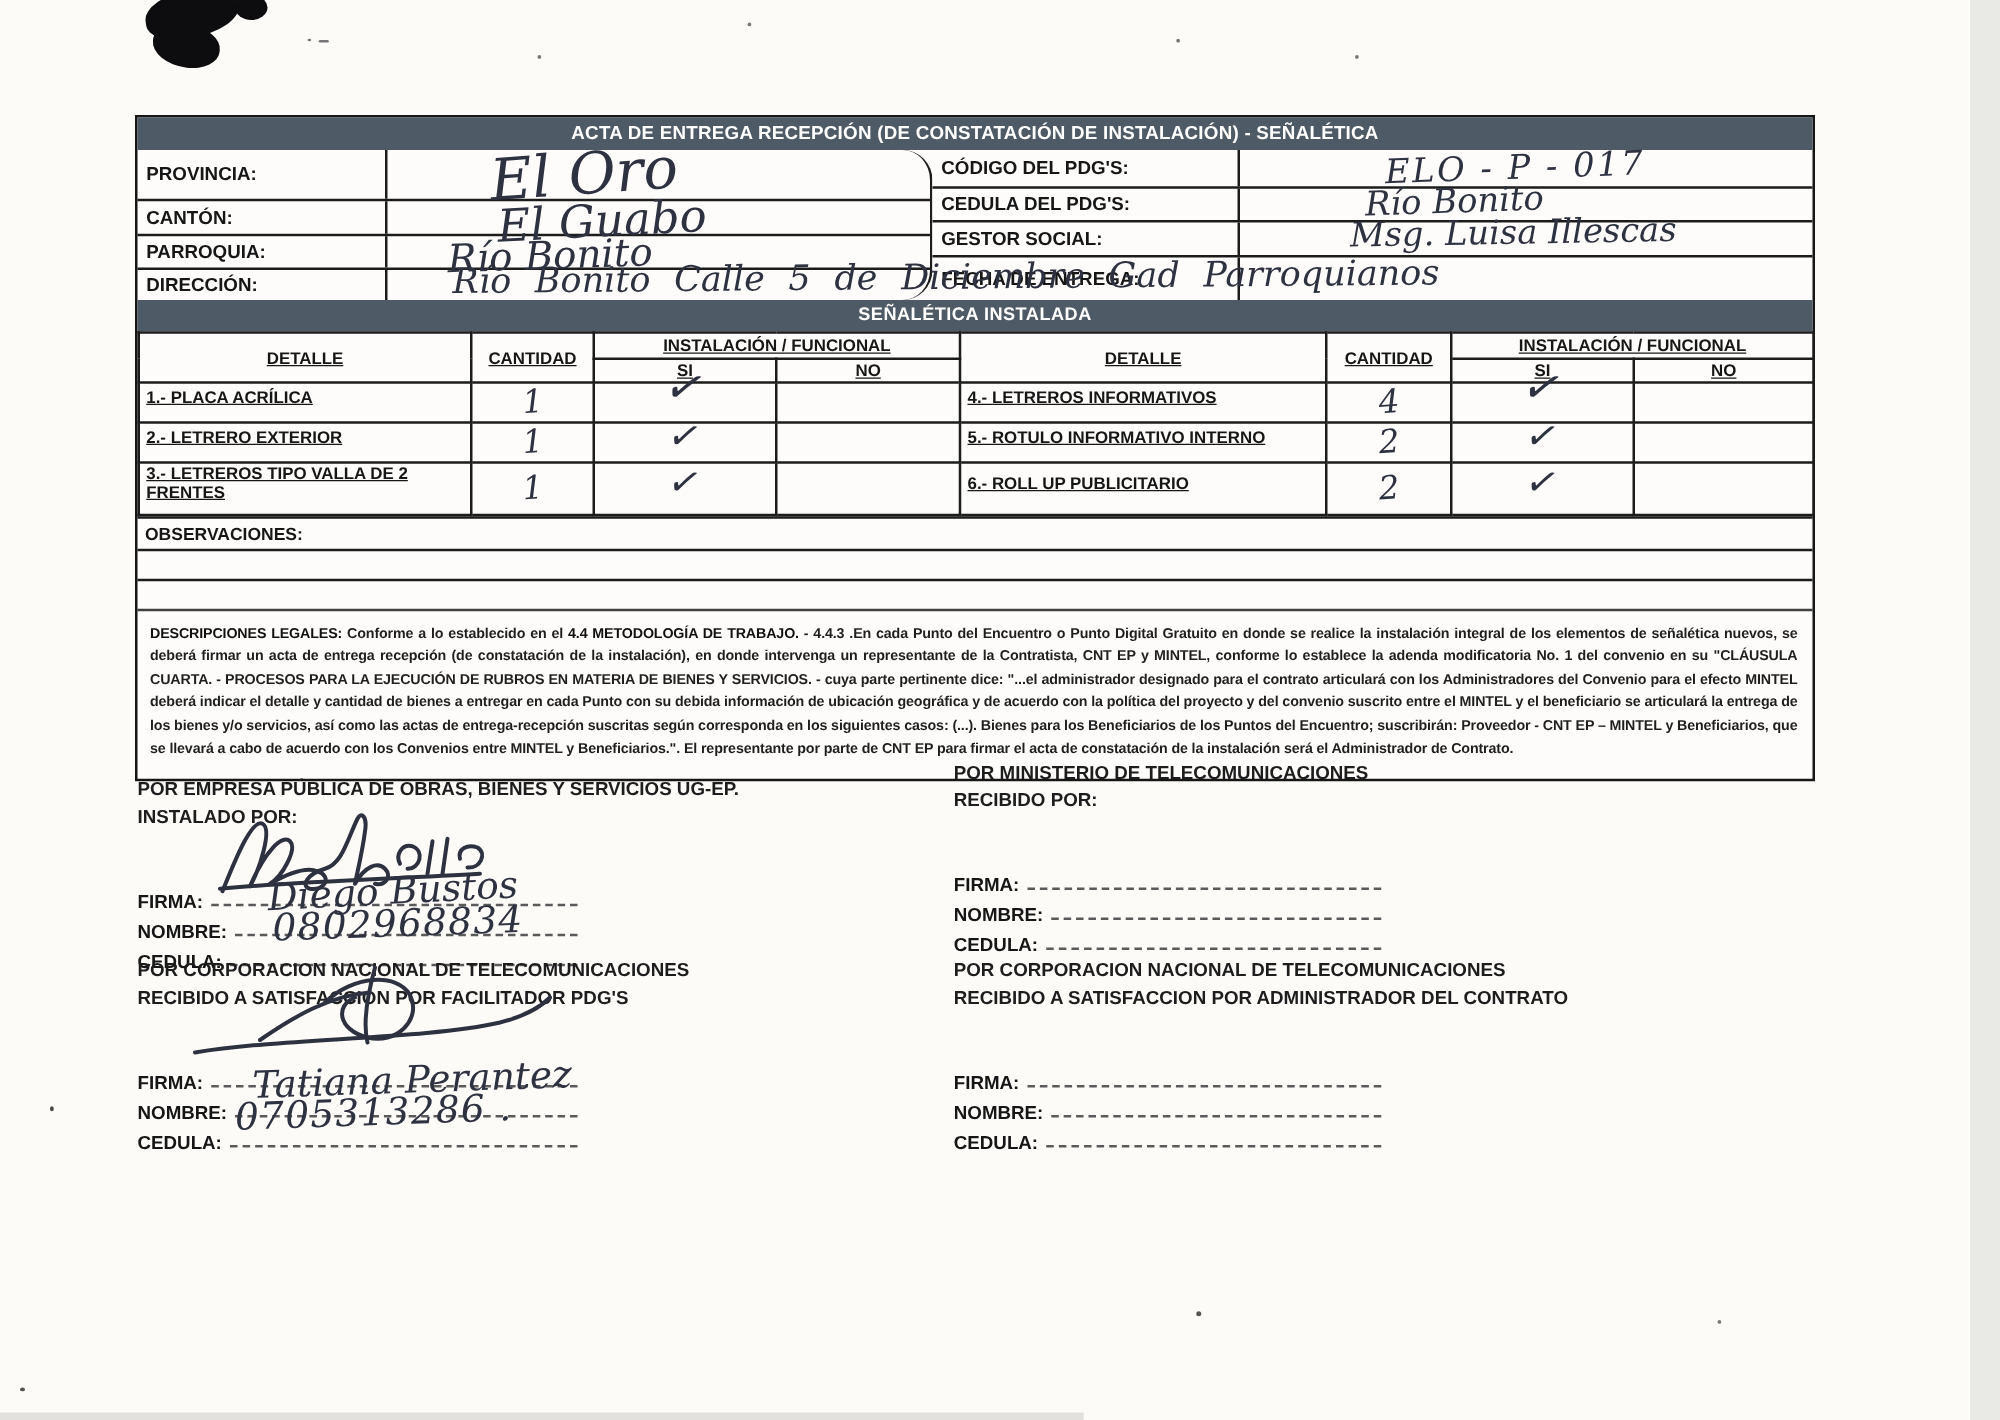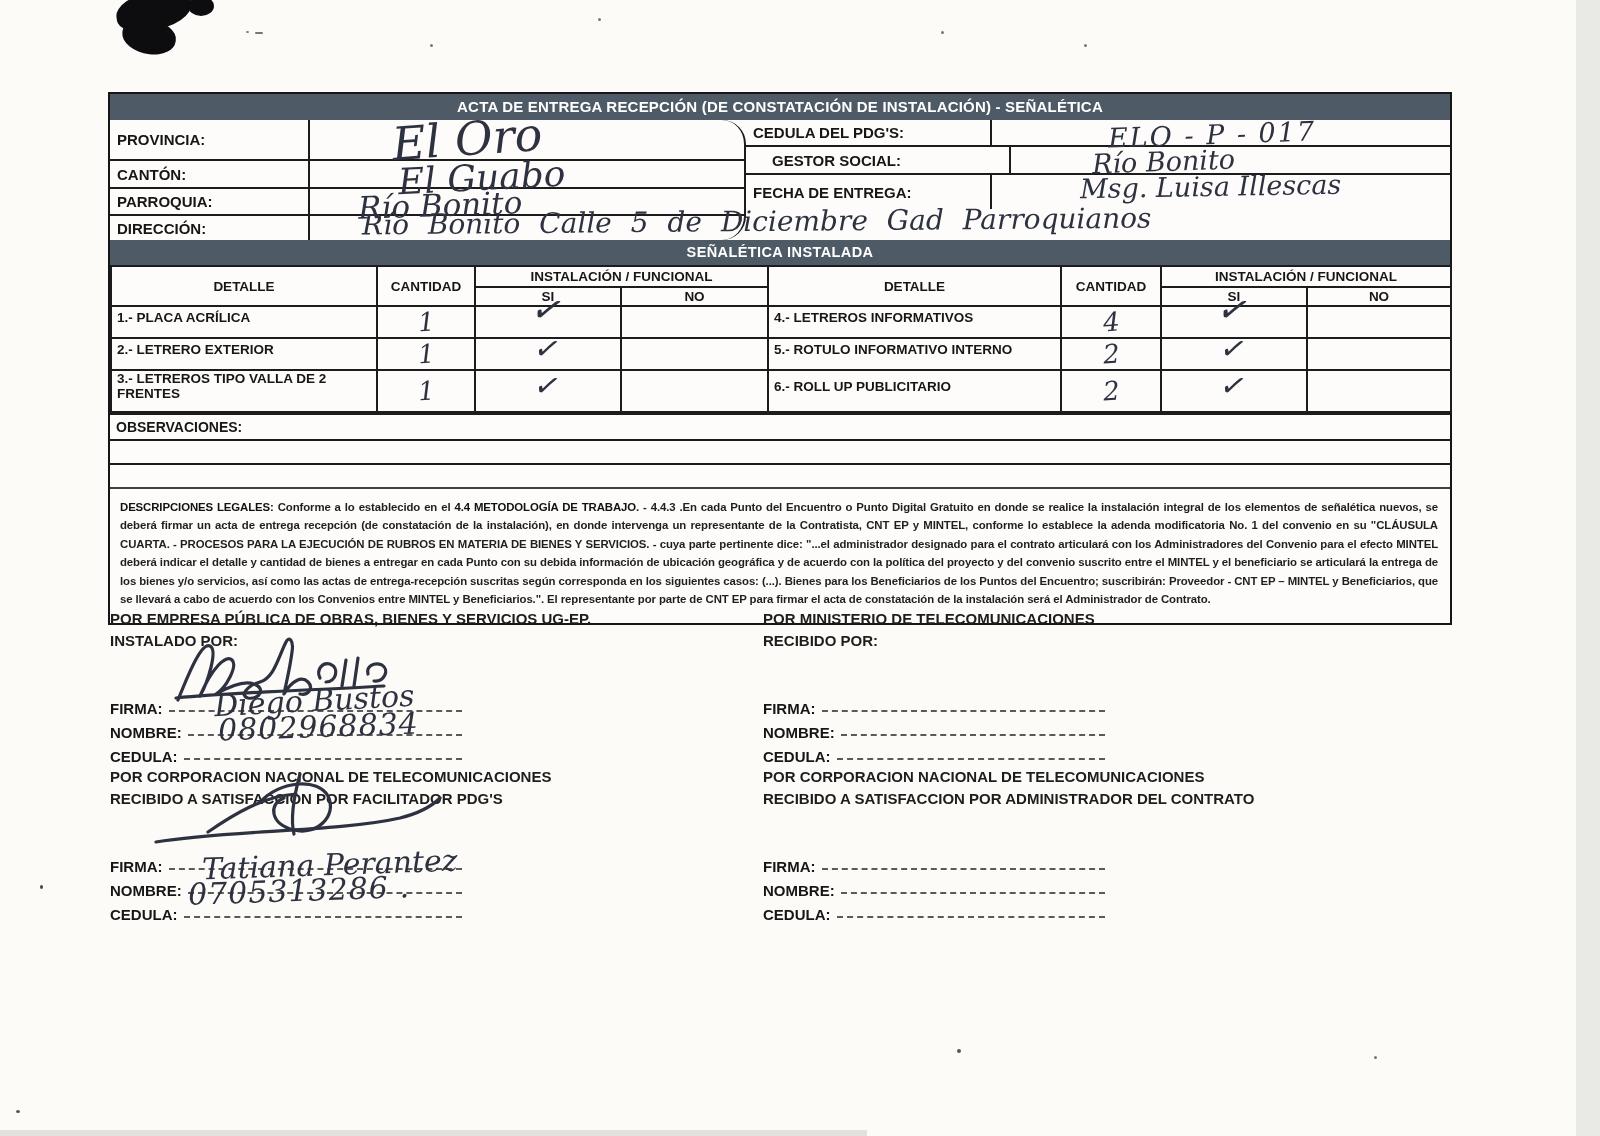--- a/index.html
+++ b/index.html
@@ -21,21 +21,21 @@
   .info-col{display:flex;flex-direction:column;border-radius:24px;}
   .info-left{width:634px;border-right:2px solid #1c1c1c;}
   .info-right{flex:1;}
   .irow{display:flex;border-bottom:2px solid #1c1c1c;align-items:center;}
   .irow:last-child{border-bottom:none;}
   .ilabel{padding-left:7px;font-weight:bold;font-size:15px;border-right:2px solid #1c1c1c;height:100%;
           display:flex;align-items:center;box-sizing:border-box;}
   .info-left .ilabel{width:200px;}
   .info-right .ilabel{width:246px;}
 
-  table.sgn{border-collapse:collapse;width:100%;table-layout:fixed;}
+  table.sgn{border-collapse:collapse;width:100%;table-layout:fixed;text-decoration:underline;}
   table.sgn td{border:2px solid #1c1c1c;font-size:13.5px;font-weight:bold;padding:0 0 10px 5px;
                overflow:visible;box-sizing:border-box;}
   table.sgn td.ctr{text-align:center;padding:0;}
   tr.h1 td{height:21px;} tr.h2 td{height:19px;} tr.dr td{height:22px;}
 
   .obsrow{border-top:2px solid #1c1c1c;height:24px;display:flex;align-items:center;
           font-weight:bold;font-size:14px;padding-left:6px;}
   .emptyrow{border-top:2px solid #1c1c1c;height:22px;}
   .legal{border-top:2px solid #404040;padding:9px 12px 14px 10px;font-size:11.4px;line-height:1.62;
          text-align:justify;font-weight:600;color:#1f1f1f;letter-spacing:-0.1px;}
@@ -92,24 +92,27 @@
           <div class="ilabel">CANTÓN:</div>
         </div>
         <div class="irow" style="height:25px;">
           <div class="ilabel">PARROQUIA:</div>
         </div>
         <div class="irow" style="height:24px;">
           <div class="ilabel">DIRECCIÓN:</div>
         </div>
       </div>
       <div class="info-col info-right">
+        <div class="irow" style="height:29px;">
+          <div class="ilabel">CÓDIGO DEL PDG'S:</div>
+        </div>
         <div class="irow" style="height:25px;">
           <div class="ilabel">CEDULA DEL PDG'S:</div>
         </div>
-        <div class="irow" style="height:26px;padding-left:19px;">
+        <div class="irow" style="height:26px;">
           <div class="ilabel">GESTOR SOCIAL:</div>
         </div>
         <div class="irow" style="height:34px;">
           <div class="ilabel">FECHA DE ENTREGA:</div>
         </div>
       </div>
     </div>
 
     <div class="bar sectionbar">SEÑALÉTICA INSTALADA</div>
 
@@ -185,21 +188,21 @@
 
   <span class="hand" style="left:392px;top:116px;font-size:46px;transform:rotate(-4deg);">El Oro</span>
   <span class="hand" style="left:398px;top:160px;font-size:36px;transform:rotate(-3deg);">El Guabo</span>
   <span class="hand" style="left:358px;top:190px;font-size:31px;transform:rotate(-2deg);">Río Bonito</span>
   <span class="hand" style="left:362px;top:208px;font-size:28px;word-spacing:10px;transform:rotate(-0.5deg);">Río Bonito   Calle  5  de   Diciembre   Gad  Parroquianos</span>
   <span class="hand" style="left:1108px;top:121px;font-size:27px;letter-spacing:2px;transform:rotate(-2deg);">ELO - P - 017</span>
   <span class="hand" style="left:1092px;top:148px;font-size:27px;transform:rotate(-2deg);">Río Bonito</span>
   <span class="hand" style="left:1080px;top:173px;font-size:27px;transform:rotate(-1deg);">Msg.  Luisa  Illescas</span>
   <span class="hand" style="left:1090px;top:212px;font-size:26px;"></span>
 
-  <div class="sigblock" style="left:110px;top:608px;">
+  <div class="sigblock" style="left:110px;top:621px;">
     <div class="org">POR EMPRESA PÚBLICA DE OBRAS, BIENES Y SERVICIOS UG-EP.</div>
     <div class="role">INSTALADO POR:</div>
     <div class="sigrows">
       <div class="srow">
           <span class="slabel">FIRMA:</span>
           <span class="dash"></span>
         </div>
       <div class="srow">
           <span class="slabel">NOMBRE:</span>
           <span class="dash"></span>

